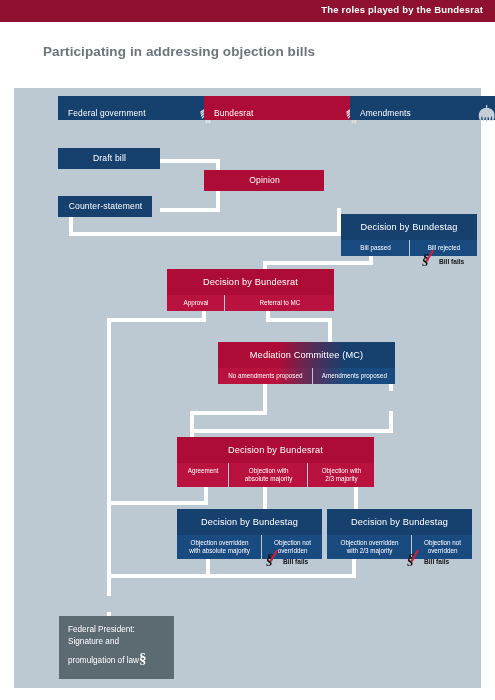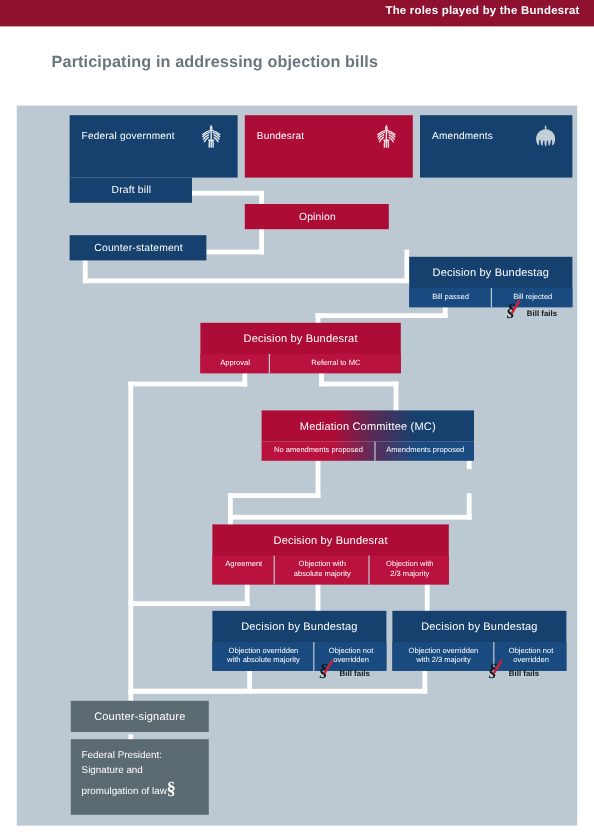--- a/index.html
+++ b/index.html
@@ -53,21 +53,21 @@
 
   .blue{background:#16406e;}
   .blue .opts{background:#1a4b80;}
   .red{background:#ad0c36;}
   .red .opts{background:#b9123e;}
   .grey{background:#5c6a72;}
   .grad-hd{background:linear-gradient(90deg,#ad0c36 0%,#ad0c36 34%,#5a2a55 52%,#16406e 72%,#16406e 100%);}
   .grad-opts{background:linear-gradient(90deg,#b9123e 0%,#b9123e 34%,#5e2e59 52%,#1a4b80 72%,#1a4b80 100%);}
 
   
-  .hbox{position:absolute;height:52px;}
+  .hbox{position:absolute;height:24px;padding-left:32px;}
   .hbox .lbl{
     position:absolute;left:10px;top:12px;
     color:#ffffff;font-size:8.4px;letter-spacing:.15px;white-space:nowrap;
   }
   .emblem{position:absolute;right:9px;top:5px;width:26px;height:26px;}
 
   
   .fails{position:absolute;display:flex;align-items:center;gap:4px;}
   .fails .sym{
     position:relative;width:13px;height:15px;
@@ -205,21 +205,21 @@
     </div>
 
     <div class="box blue" style="left:44px;top:60px;width:102px;">
       <div class="hd">Draft bill</div>
     </div>
 
     <div class="box red" style="left:190px;top:82px;width:120px;">
       <div class="hd">Opinion</div>
     </div>
 
-    <div class="box blue" style="left:44px;top:108px;width:114px;">
+    <div class="box blue" style="left:44px;top:108px;width:94px;">
       <div class="hd">Counter-statement</div>
     </div>
 
     <div class="box blue big" style="left:327px;top:126px;width:136px;">
       <div class="hd">Decision by Bundestag</div>
       <div class="opts">
         <div class="opt" style="width:50%;">Bill passed</div>
         <div class="opt" style="width:50%;">Bill rejected</div>
       </div>
     </div>
@@ -289,23 +289,20 @@
     </div>
 
     <div class="fails" style="left:393px;top:466px;">
       <span class="sym">
         <span class="g">§</span>
           <span class="slash"></span>
       </span>
       <span class="txt">Bill fails</span>
     </div>
 
-    <div class="box grey big" style="left:45px;top:496px;width:115px;">
-      <div class="hd">Counter-signature</div>
-    </div>
 
     <div class="presidentbox grey" style="left:45px;top:528px;width:115px;">
       <div class="ptxt"><span>Federal President:
 Signature and
 promulgation of law</span><span class="para">§</span></div>
     </div>
 
   </div>
 </div>
 

